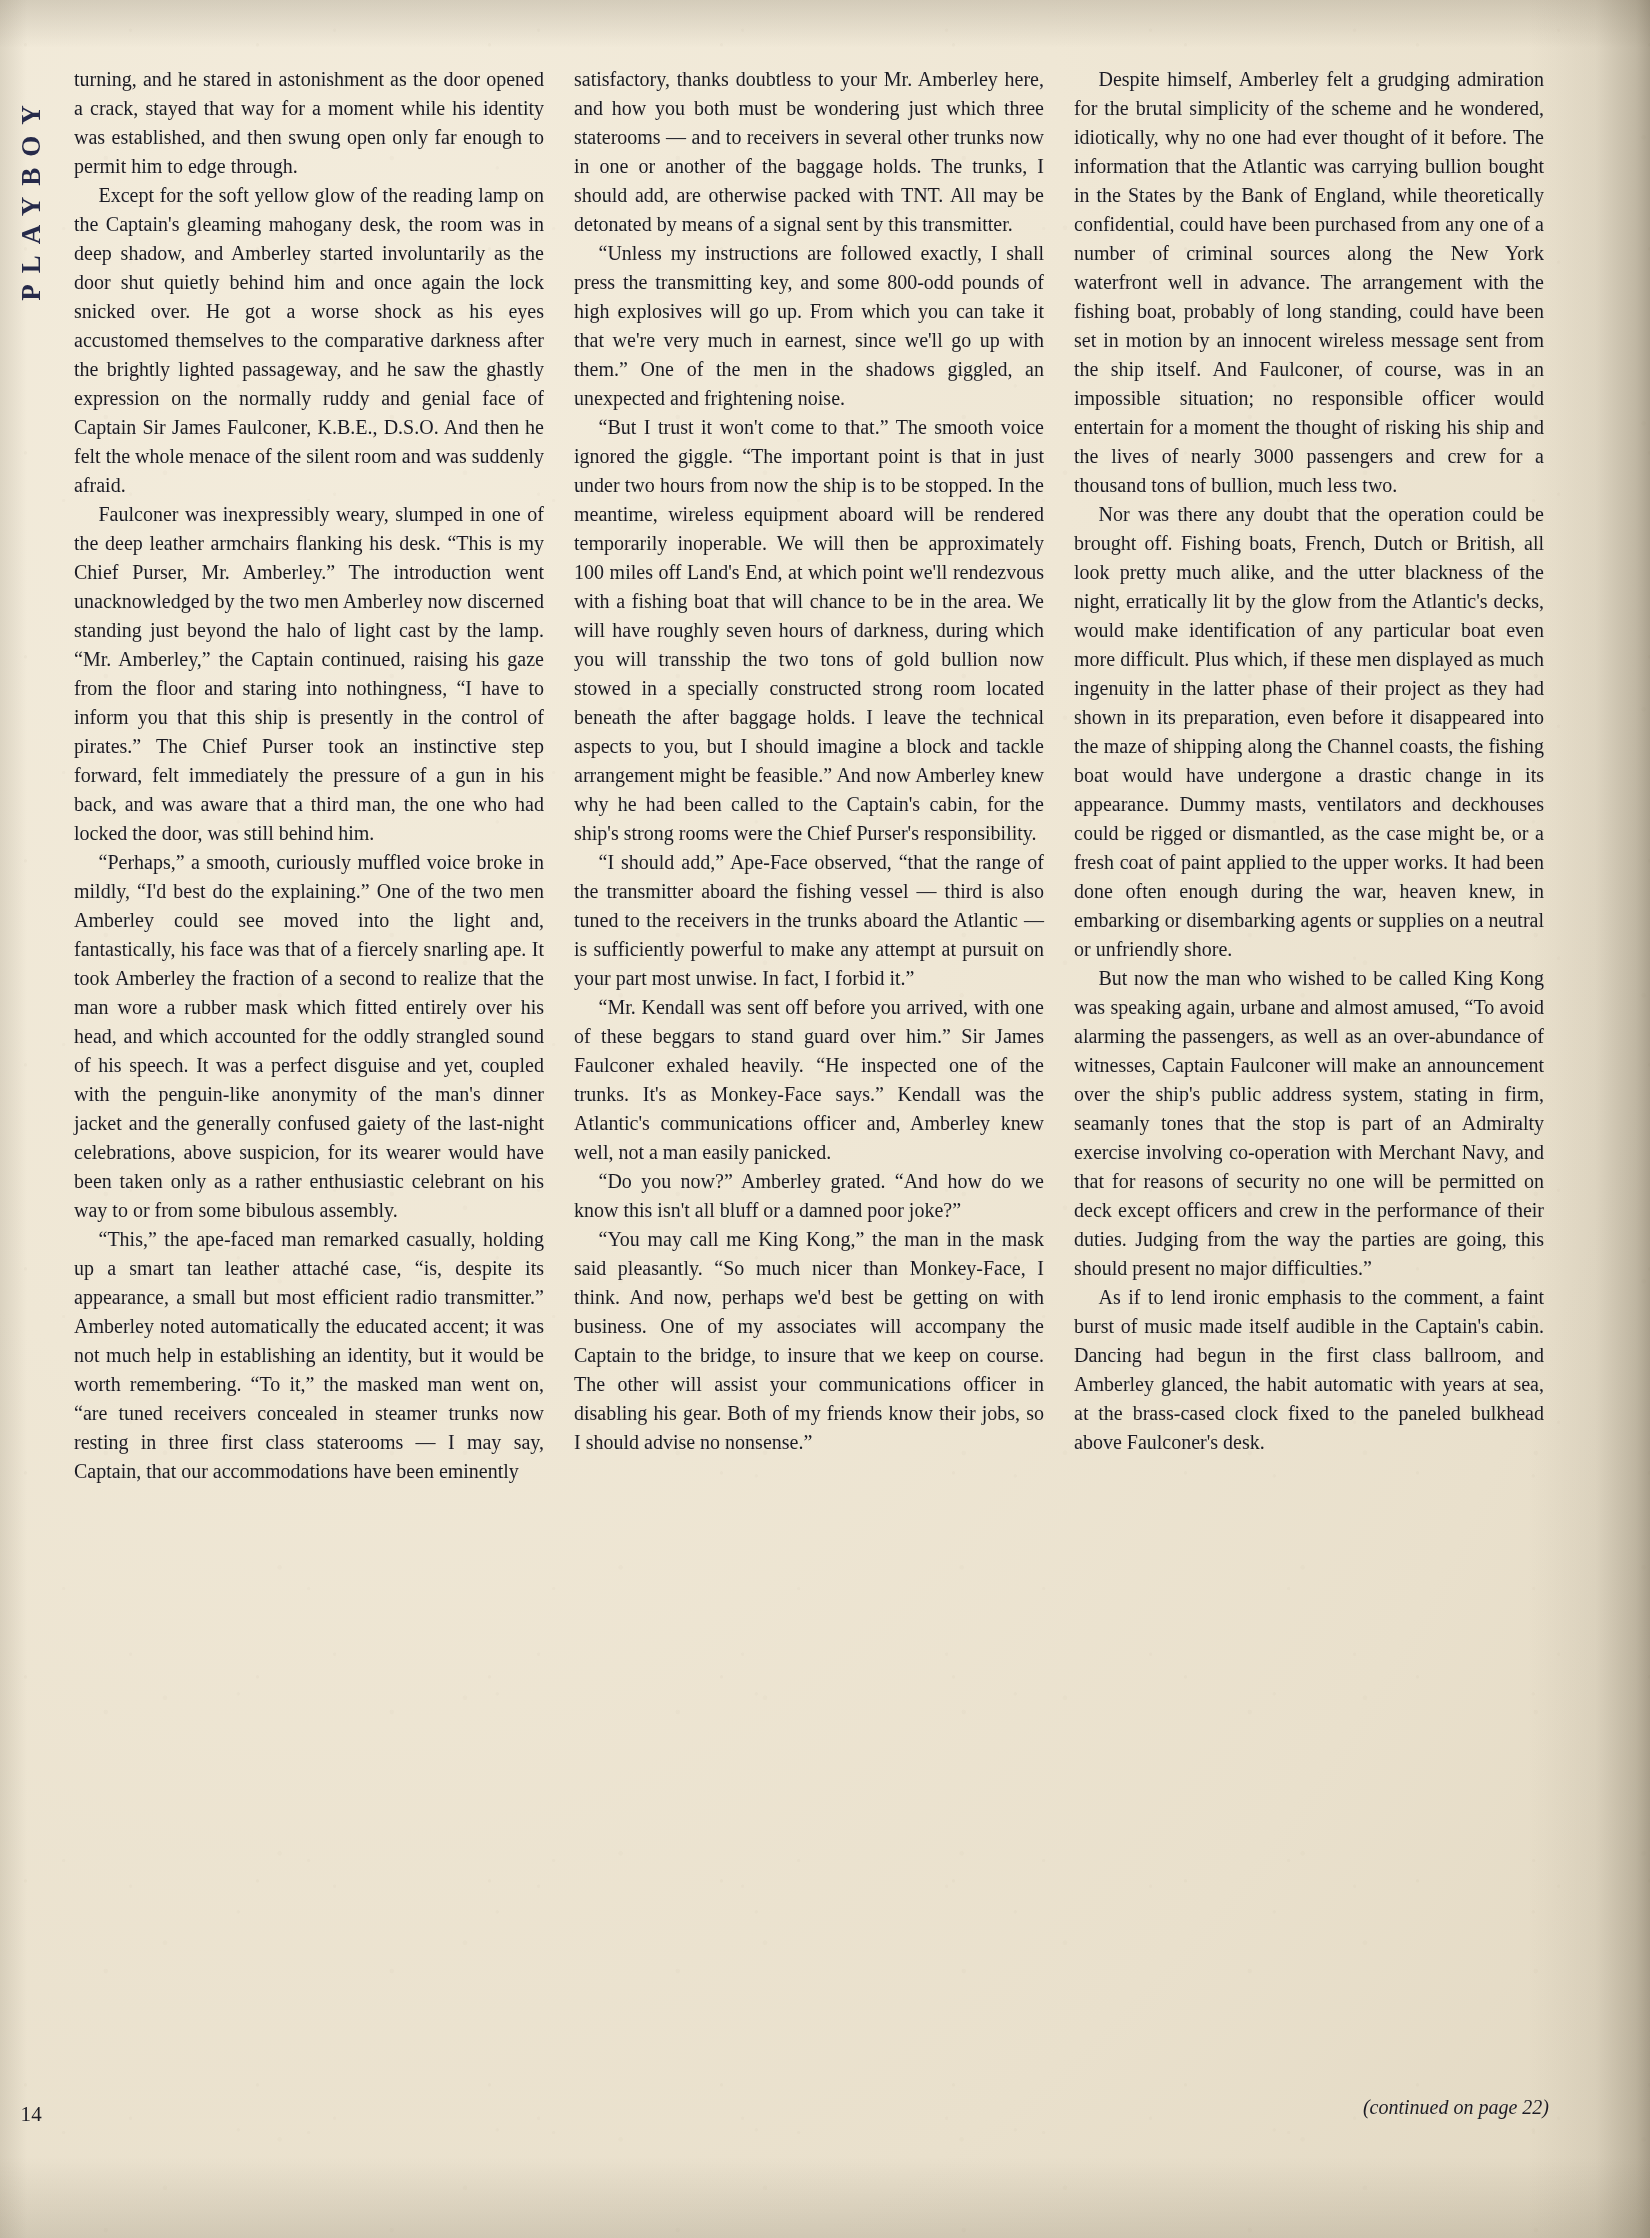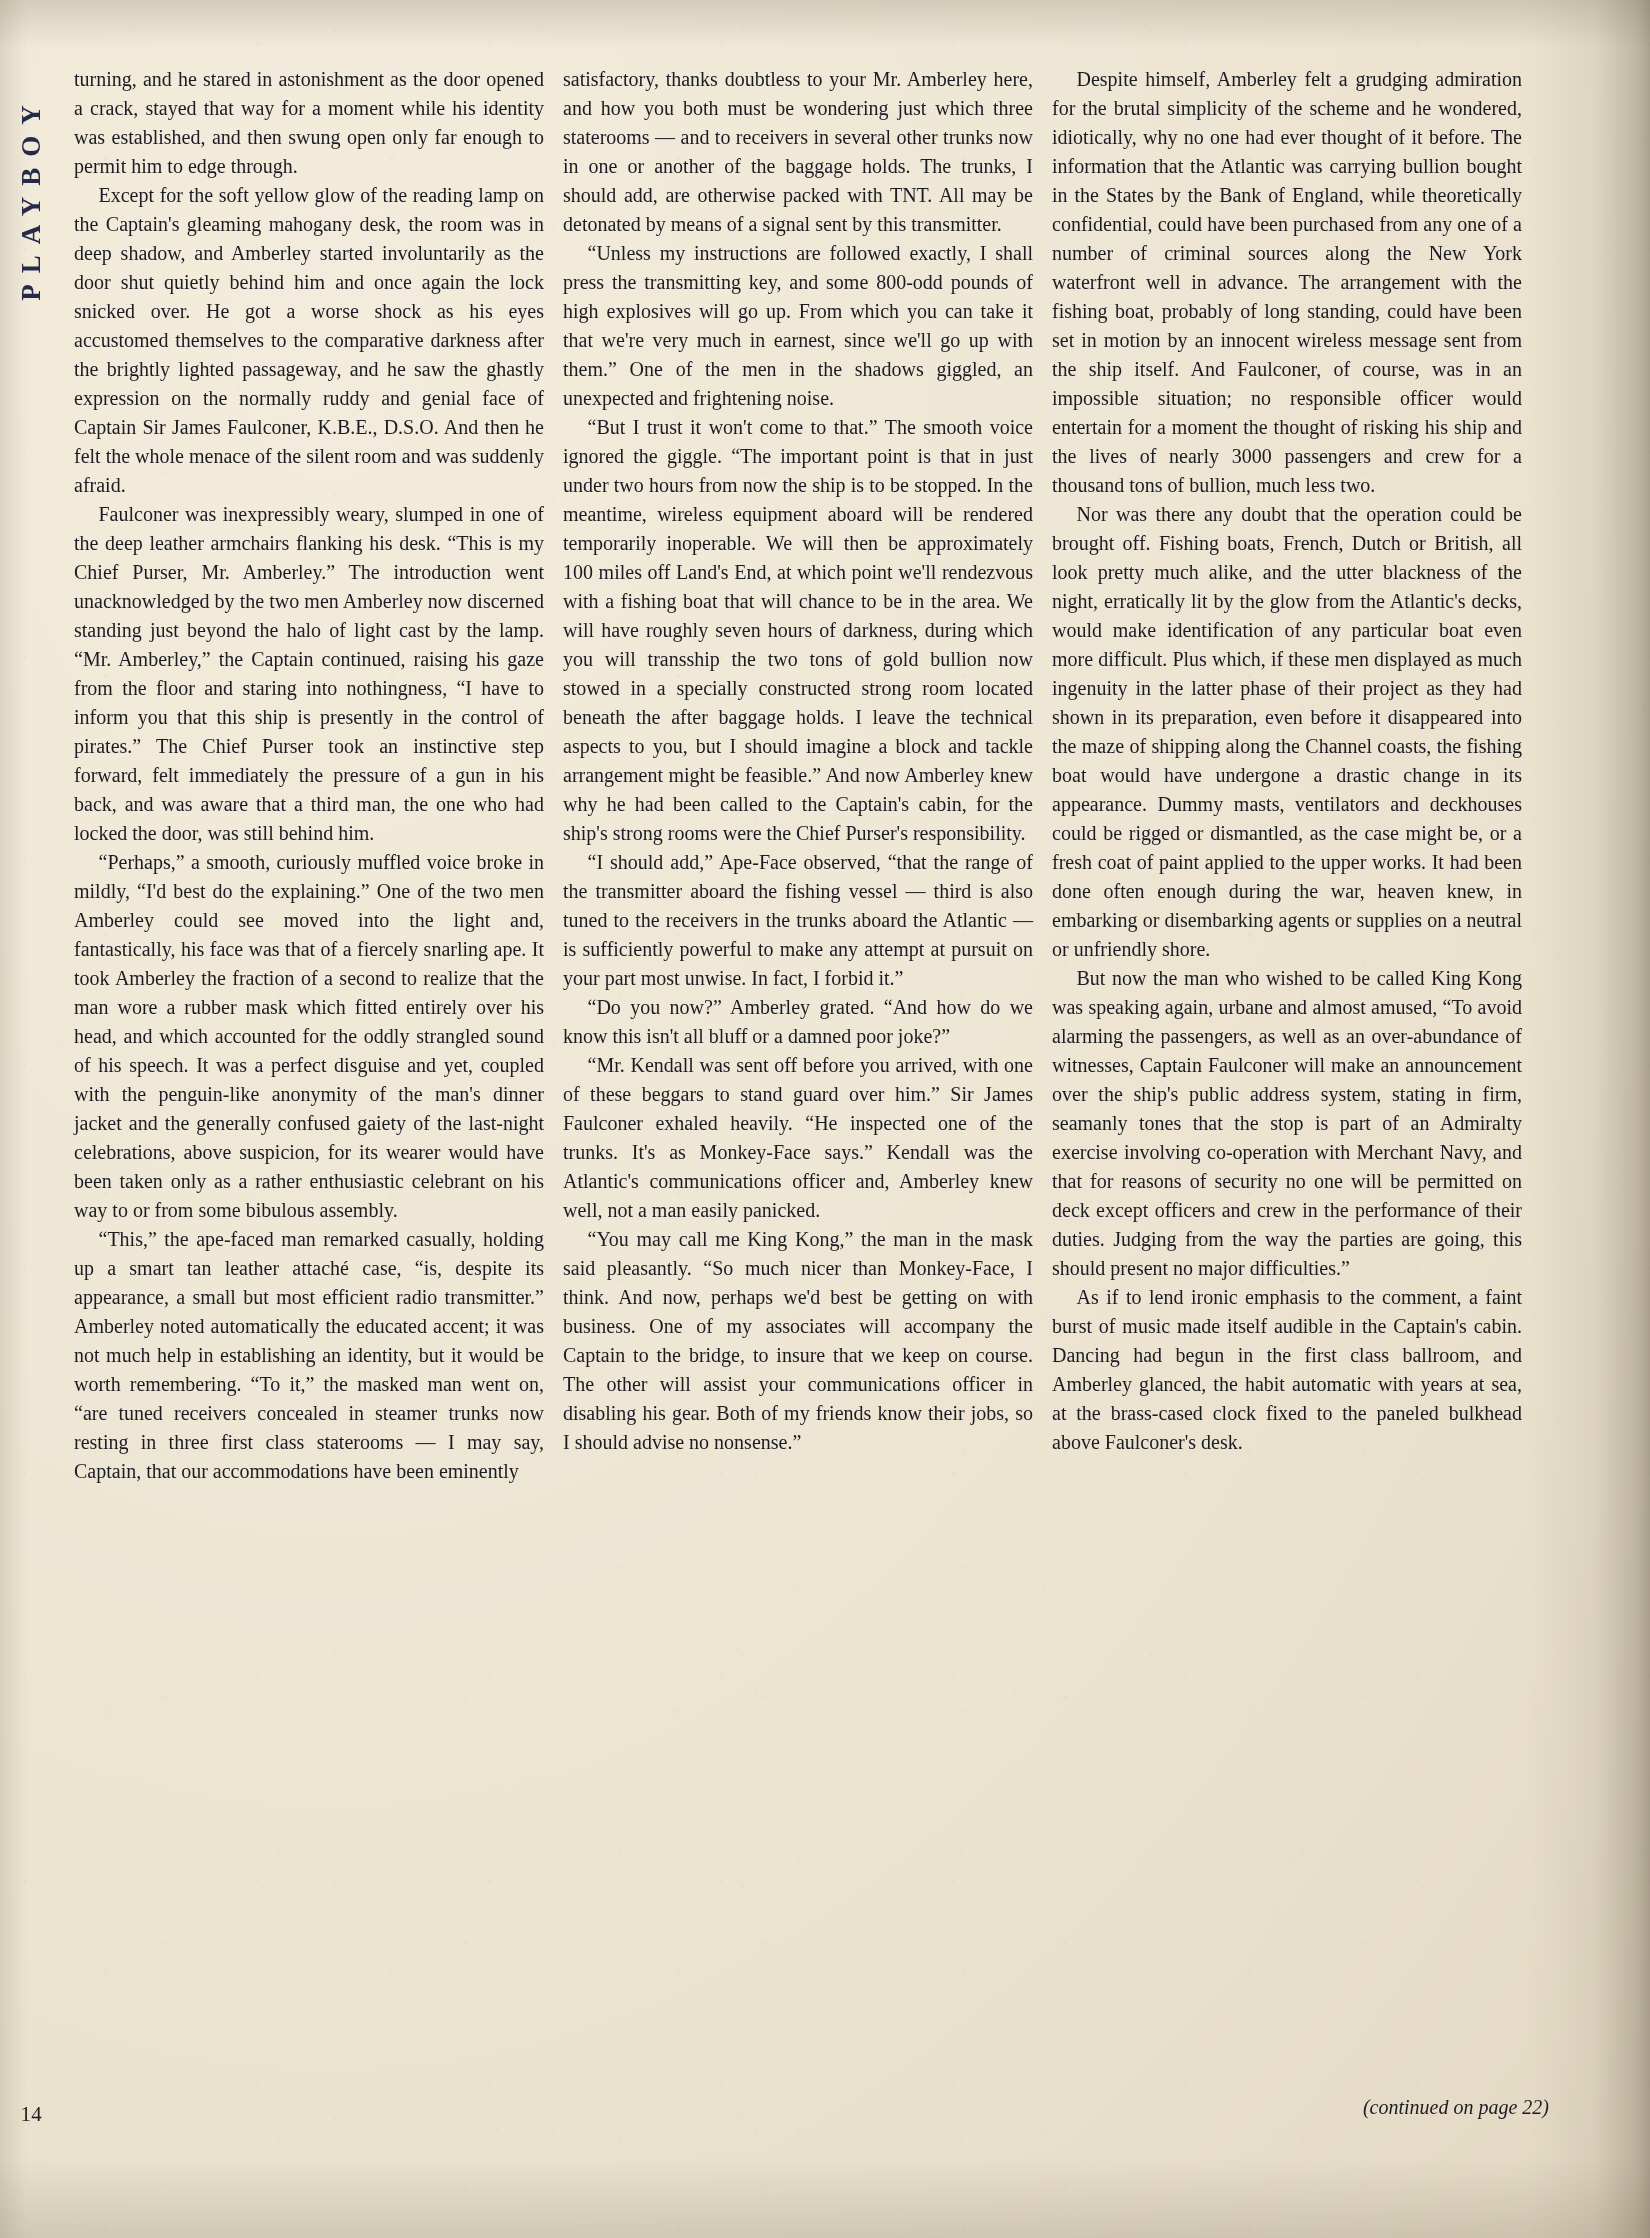--- a/index.html
+++ b/index.html
@@ -89,21 +89,21 @@
     color: #262a4a;
   }
 
   
   .columns {
     position: absolute;
     left: 74px;
     top: 65px;
     width: 1471px;
     display: flex;
-    gap: 19px;
+    gap: 30px;
   }
 
   .col {
     width: 470px;
     flex: 0 0 470px;
   }
 
   .col p {
     margin: 0;
     font-size: 20px;
@@ -159,22 +159,22 @@
       <p class="ind">Faulconer was inexpressibly weary, slumped in one of the deep leather armchairs flanking his desk. “This is my Chief Purser, Mr. Amberley.” The introduction went unacknowledged by the two men Amberley now discerned standing just beyond the halo of light cast by the lamp. “Mr. Amberley,” the Captain continued, raising his gaze from the floor and staring into nothingness, “I have to inform you that this ship is presently in the control of pirates.” The Chief Purser took an instinctive step forward, felt immediately the pressure of a gun in his back, and was aware that a third man, the one who had locked the door, was still behind him.</p>
       <p class="ind">“Perhaps,” a smooth, curiously muffled voice broke in mildly, “I'd best do the explaining.” One of the two men Amberley could see moved into the light and, fantastically, his face was that of a fiercely snarling ape. It took Amberley the fraction of a second to realize that the man wore a rubber mask which fitted entirely over his head, and which accounted for the oddly strangled sound of his speech. It was a perfect disguise and yet, coupled with the penguin-like anonymity of the man's dinner jacket and the generally confused gaiety of the last-night celebrations, above suspicion, for its wearer would have been taken only as a rather enthusiastic celebrant on his way to or from some bibulous assembly.</p>
       <p class="ind">“This,” the ape-faced man remarked casually, holding up a smart tan leather attaché case, “is, despite its appearance, a small but most efficient radio transmitter.” Amberley noted automatically the educated accent; it was not much help in establishing an identity, but it would be worth remembering. “To it,” the masked man went on, “are tuned receivers concealed in steamer trunks now resting in three first class staterooms — I may say, Captain, that our accommodations have been eminently</p>
     </div>
 
     <div class="col">
       <p>satisfactory, thanks doubtless to your Mr. Amberley here, and how you both must be wondering just which three staterooms — and to receivers in several other trunks now in one or another of the baggage holds. The trunks, I should add, are otherwise packed with TNT. All may be detonated by means of a signal sent by this transmitter.</p>
       <p class="ind">“Unless my instructions are followed exactly, I shall press the transmitting key, and some 800-odd pounds of high explosives will go up. From which you can take it that we're very much in earnest, since we'll go up with them.” One of the men in the shadows giggled, an unexpected and frightening noise.</p>
       <p class="ind">“But I trust it won't come to that.” The smooth voice ignored the giggle. “The important point is that in just under two hours from now the ship is to be stopped. In the meantime, wireless equipment aboard will be rendered temporarily inoperable. We will then be approximately 100 miles off Land's End, at which point we'll rendezvous with a fishing boat that will chance to be in the area. We will have roughly seven hours of darkness, during which you will transship the two tons of gold bullion now stowed in a specially constructed strong room located beneath the after baggage holds. I leave the technical aspects to you, but I should imagine a block and tackle arrangement might be feasible.” And now Amberley knew why he had been called to the Captain's cabin, for the ship's strong rooms were the Chief Purser's responsibility.</p>
       <p class="ind">“I should add,” Ape-Face observed, “that the range of the transmitter aboard the fishing vessel — third is also tuned to the receivers in the trunks aboard the Atlantic — is sufficiently powerful to make any attempt at pursuit on your part most unwise. In fact, I forbid it.”</p>
+      <p class="ind">“Mr. Kendall was sent off before you arrived, with one of these beggars to stand guard over him.” Sir James Faulconer exhaled heavily. “He inspected one of the trunks. It's as Monkey-Face says.” Kendall was the Atlantic's communications officer and, Amberley knew well, not a man easily panicked.</p>
       <p class="ind">“Do you now?” Amberley grated. “And how do we know this isn't all bluff or a damned poor joke?”</p>
-      <p class="ind">“Mr. Kendall was sent off before you arrived, with one of these beggars to stand guard over him.” Sir James Faulconer exhaled heavily. “He inspected one of the trunks. It's as Monkey-Face says.” Kendall was the Atlantic's communications officer and, Amberley knew well, not a man easily panicked.</p>
       <p class="ind">“You may call me King Kong,” the man in the mask said pleasantly. “So much nicer than Monkey-Face, I think. And now, perhaps we'd best be getting on with business. One of my associates will accompany the Captain to the bridge, to insure that we keep on course. The other will assist your communications officer in disabling his gear. Both of my friends know their jobs, so I should advise no nonsense.”</p>
     </div>
 
     <div class="col">
       <p class="ind">Despite himself, Amberley felt a grudging admiration for the brutal simplicity of the scheme and he wondered, idiotically, why no one had ever thought of it before. The information that the Atlantic was carrying bullion bought in the States by the Bank of England, while theoretically confidential, could have been purchased from any one of a number of criminal sources along the New York waterfront well in advance. The arrangement with the fishing boat, probably of long standing, could have been set in motion by an innocent wireless message sent from the ship itself. And Faulconer, of course, was in an impossible situation; no responsible officer would entertain for a moment the thought of risking his ship and the lives of nearly 3000 passengers and crew for a thousand tons of bullion, much less two.</p>
       <p class="ind">Nor was there any doubt that the operation could be brought off. Fishing boats, French, Dutch or British, all look pretty much alike, and the utter blackness of the night, erratically lit by the glow from the Atlantic's decks, would make identification of any particular boat even more difficult. Plus which, if these men displayed as much ingenuity in the latter phase of their project as they had shown in its preparation, even before it disappeared into the maze of shipping along the Channel coasts, the fishing boat would have undergone a drastic change in its appearance. Dummy masts, ventilators and deckhouses could be rigged or dismantled, as the case might be, or a fresh coat of paint applied to the upper works. It had been done often enough during the war, heaven knew, in embarking or disembarking agents or supplies on a neutral or unfriendly shore.</p>
       <p class="ind">But now the man who wished to be called King Kong was speaking again, urbane and almost amused, “To avoid alarming the passengers, as well as an over-abundance of witnesses, Captain Faulconer will make an announcement over the ship's public address system, stating in firm, seamanly tones that the stop is part of an Admiralty exercise involving co-operation with Merchant Navy, and that for reasons of security no one will be permitted on deck except officers and crew in the performance of their duties. Judging from the way the parties are going, this should present no major difficulties.”</p>
       <p class="ind">As if to lend ironic emphasis to the comment, a faint burst of music made itself audible in the Captain's cabin. Dancing had begun in the first class ballroom, and Amberley glanced, the habit automatic with years at sea, at the brass-cased clock fixed to the paneled bulkhead above Faulconer's desk.</p>
     </div>
 

